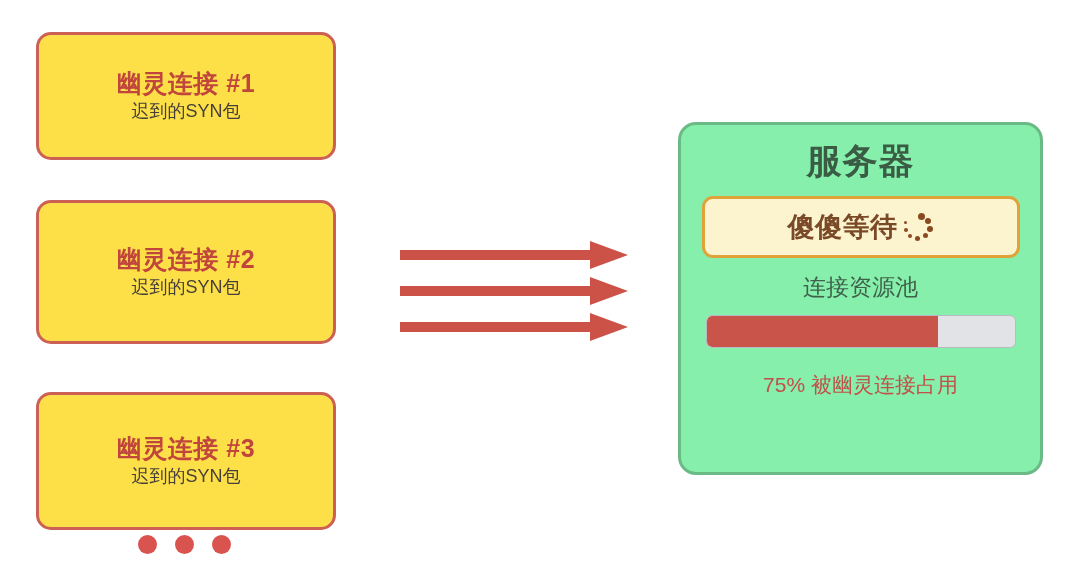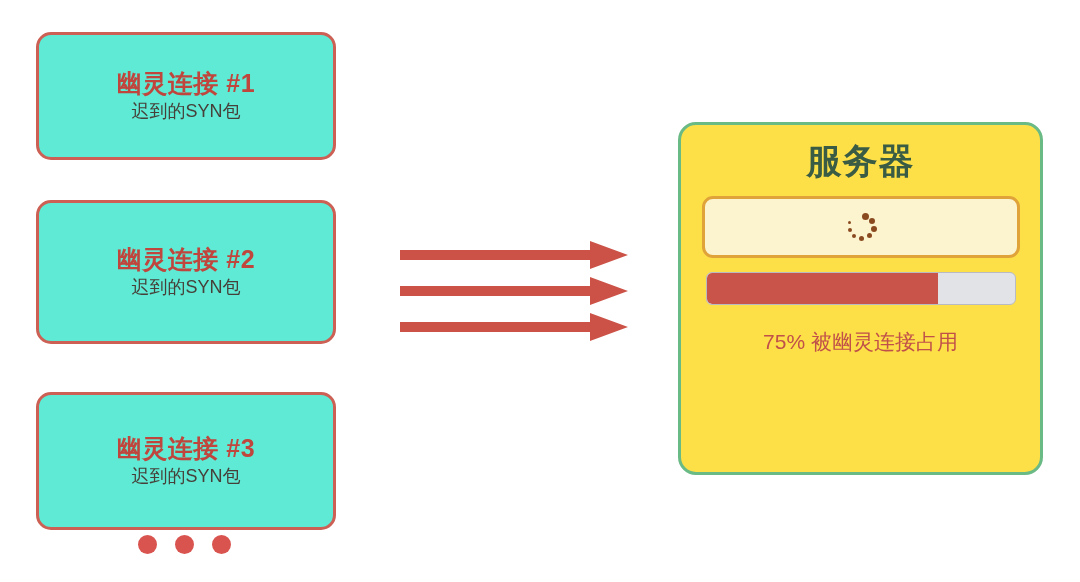--- a/index.html
+++ b/index.html
@@ -17,21 +17,21 @@
     background: #ffffff;
     overflow: hidden;
   }
 
   
   .ghost-card {
     position: absolute;
     box-sizing: border-box;
     left: 36px;
     width: 300px;
-    background: #5eead4;
+    background: #fde047;
     border: 3px solid #cc6055;
     border-radius: 15px;
     display: flex;
     flex-direction: column;
     align-items: center;
     justify-content: center;
     gap: 4px;
   }
   .ghost-card-title {
     font-size: 25px;
@@ -92,21 +92,21 @@
   #flow-arrow-3 { top: 312px; }
 
   
   #server-panel {
     position: absolute;
     box-sizing: border-box;
     left: 678px;
     top: 122px;
     width: 365px;
     height: 353px;
-    background: #fde047;
+    background: #86efac;
     border: 3px solid #6aba85;
     border-radius: 18px;
     display: flex;
     flex-direction: column;
     align-items: center;
   }
   #server-title {
     margin-top: 16px;
     font-size: 35px;
     font-weight: bold;
@@ -212,32 +212,34 @@
     <path d="M0 10 L190 10 L190 1 L228 15 L190 29 L190 20 L0 20 Z" fill="#cc5247"></path>
   </svg>
   <svg class="flow-arrow" id="flow-arrow-3" viewBox="0 0 228 30">
     <path d="M0 10 L190 10 L190 1 L228 15 L190 29 L190 20 L0 20 Z" fill="#cc5247"></path>
   </svg>
 
   <div id="server-panel">
     <div id="server-title">服务器</div>
 
     <div id="waiting-box">
+      <span id="waiting-label">傻傻等待</span>
       <span id="spinner-icon">
         <i style="width:7px;height:7px;left:18px;top:3px;"></i>
         <i style="width:6px;height:6px;left:25px;top:8px;"></i>
         <i style="width:6px;height:6px;left:27px;top:16px;"></i>
         <i style="width:5px;height:5px;left:23px;top:23px;"></i>
         <i style="width:5px;height:5px;left:15px;top:26px;"></i>
         <i style="width:4px;height:4px;left:8px;top:24px;"></i>
         <i style="width:4px;height:4px;left:4px;top:18px;"></i>
         <i style="width:3px;height:3px;left:4px;top:11px;"></i>
       </span>
     </div>
 
+    <div id="pool-label">连接资源池</div>
 
     <div id="pool-bar">
       <div id="pool-bar-fill" style="width: 75%;"></div>
     </div>
 
     <div id="pool-caption">75% 被幽灵连接占用</div>
   </div>
 
 </div>
 

